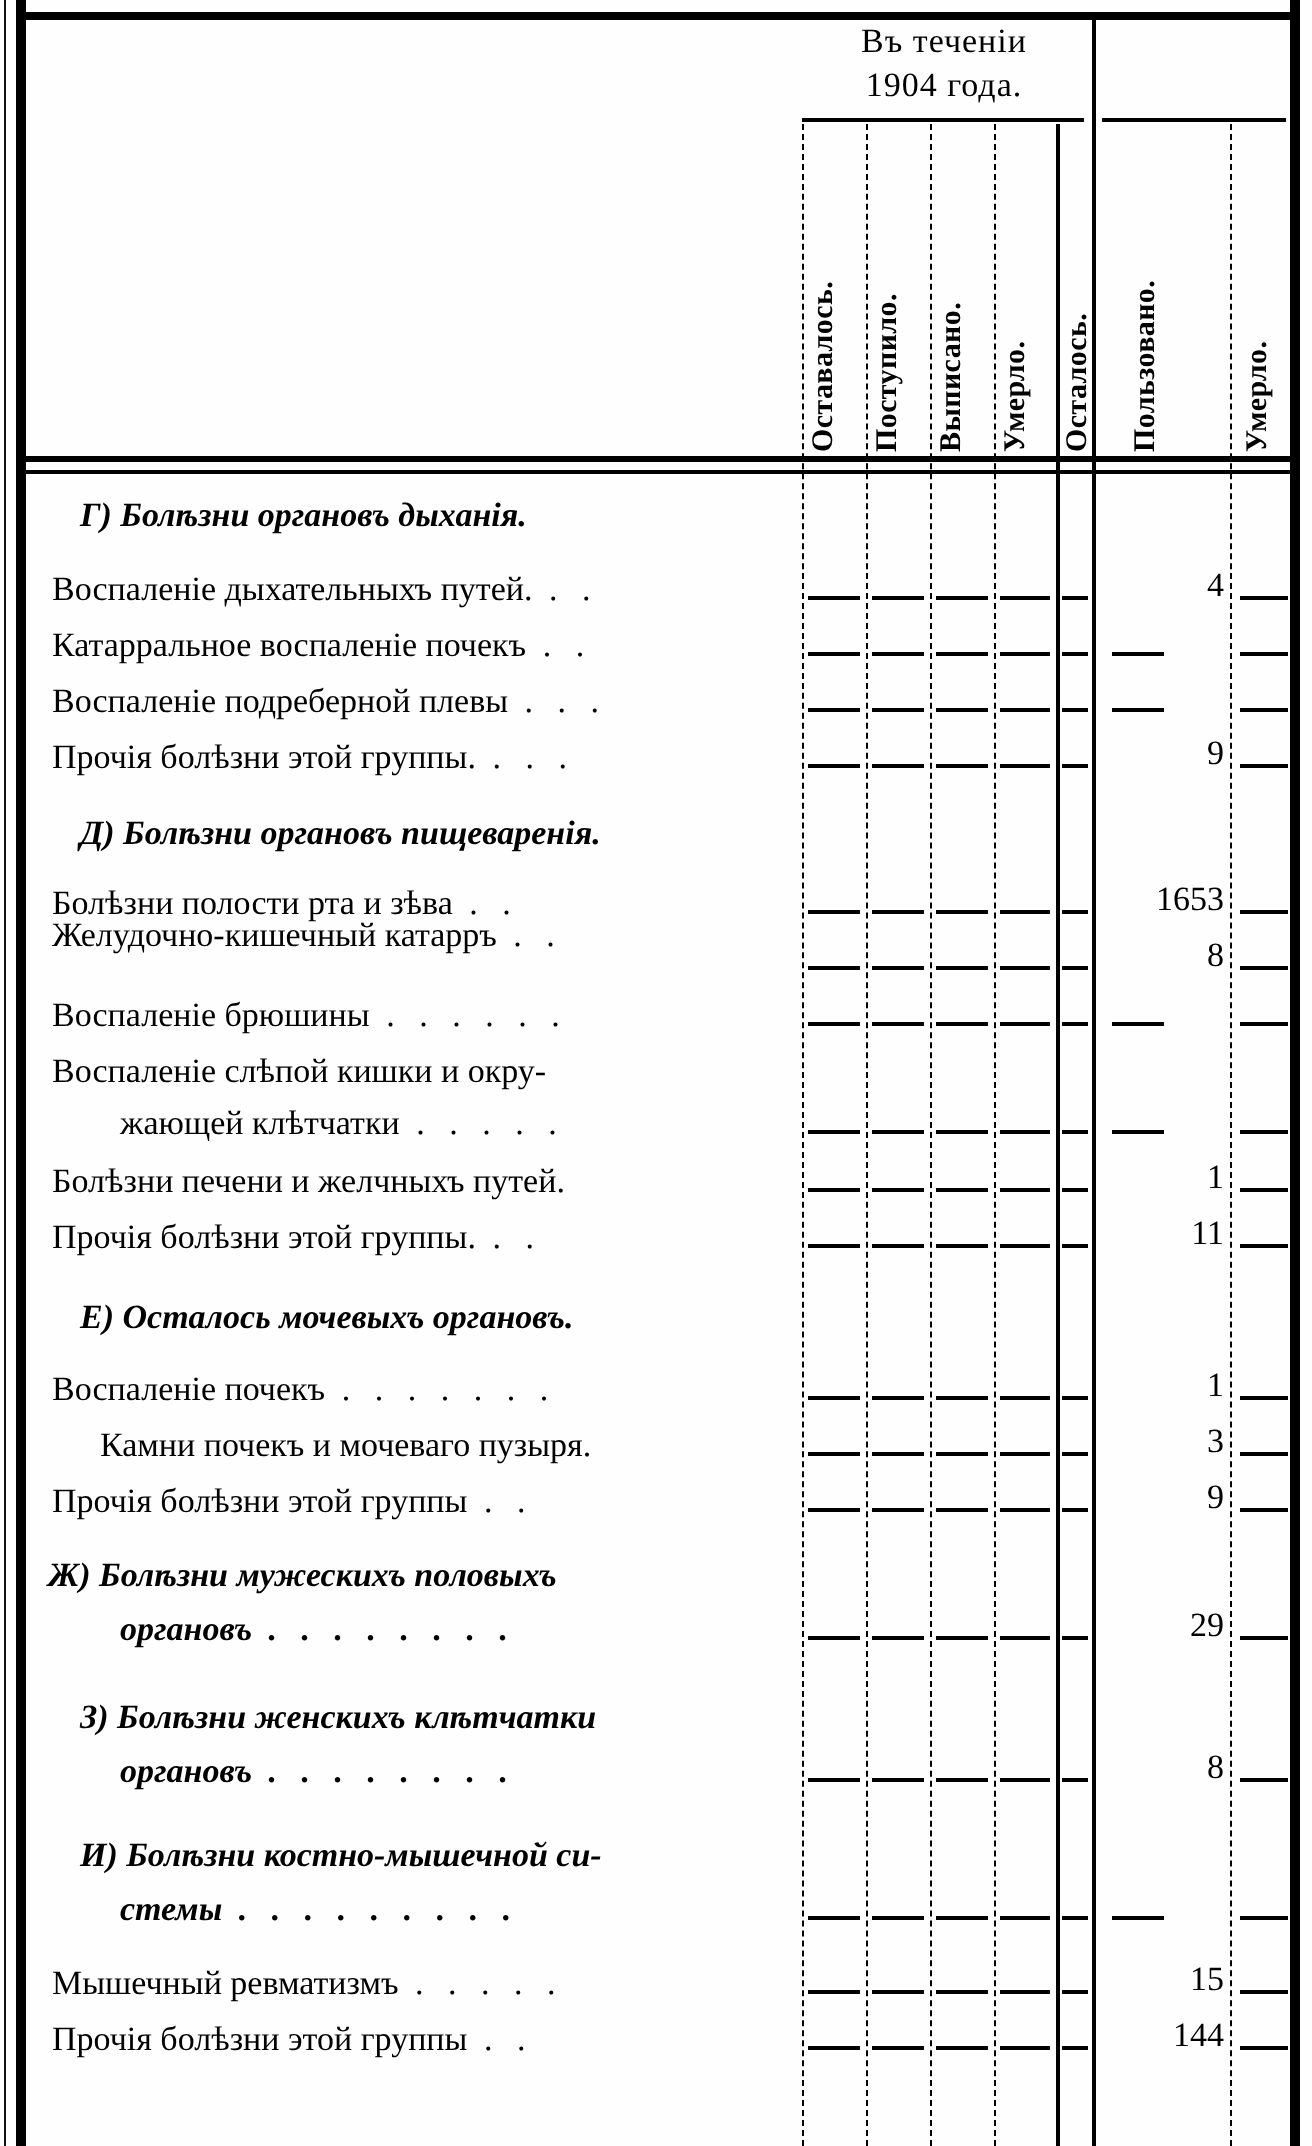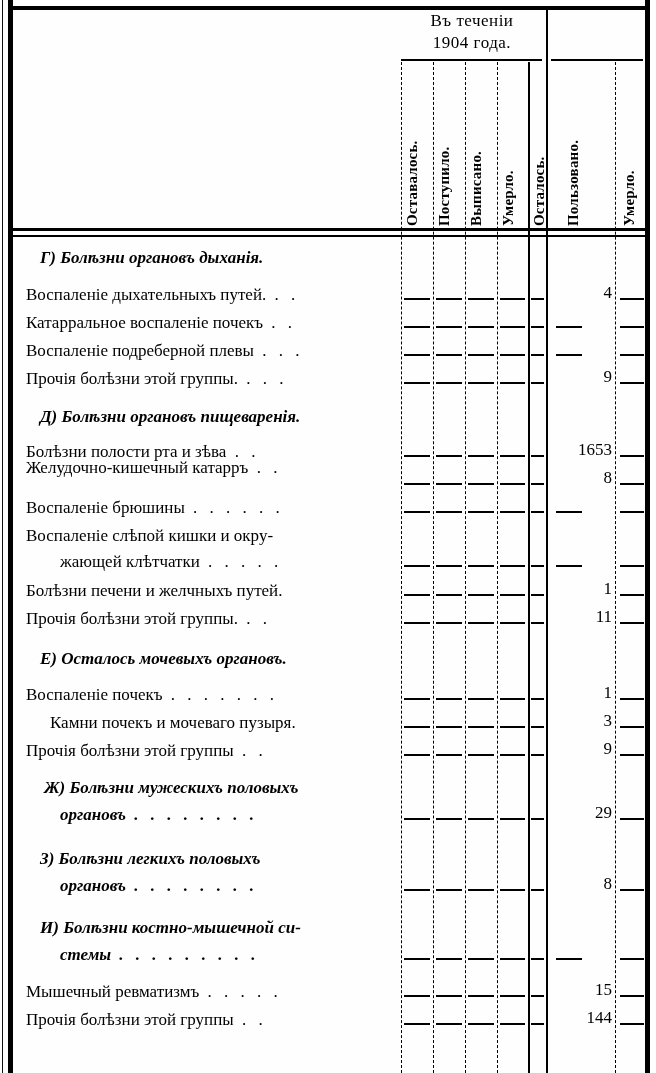--- a/index.html
+++ b/index.html
@@ -282,30 +282,30 @@
       <div class="cellval" style="left: 542px; top: 711px; width: 70px;">3</div>
       <div class="dash" style="left: 620px; top: 726px; width: 24px;"></div>
       <div class="row-label" style="left: 26px; top: 741px;"><span>Прочія болѣзни этой группы</span><span class="leaders"> .  .</span></div>
       <div class="dash" style="left: 404px; top: 754px; width: 26px;"></div>
       <div class="dash" style="left: 436px; top: 754px; width: 26px;"></div>
       <div class="dash" style="left: 468px; top: 754px; width: 26px;"></div>
       <div class="dash" style="left: 500px; top: 754px; width: 25px;"></div>
       <div class="dash" style="left: 531px; top: 754px; width: 13px;"></div>
       <div class="cellval" style="left: 542px; top: 739px; width: 70px;">9</div>
       <div class="dash" style="left: 620px; top: 754px; width: 24px;"></div>
-      <div class="row-label section" style="left: 44px; top: 778px;"><span>Ж)   Болѣзни   мужескихъ   половыхъ</span></div>
+      <div class="row-label section" style="left: 24px; top: 778px;"><span>Ж)   Болѣзни   мужескихъ   половыхъ</span></div>
       <div class="row-label section" style="left: 60px; top: 805px;"><span>органовъ</span><span class="leaders"> .  .  .  .  .  .  .  .</span></div>
       <div class="dash" style="left: 404px; top: 818px; width: 26px;"></div>
       <div class="dash" style="left: 436px; top: 818px; width: 26px;"></div>
       <div class="dash" style="left: 468px; top: 818px; width: 26px;"></div>
       <div class="dash" style="left: 500px; top: 818px; width: 25px;"></div>
       <div class="dash" style="left: 531px; top: 818px; width: 13px;"></div>
       <div class="cellval" style="left: 542px; top: 803px; width: 70px;">29</div>
       <div class="dash" style="left: 620px; top: 818px; width: 24px;"></div>
-      <div class="row-label section" style="left: 40px; top: 849px;"><span>З)   Болѣзни   легкихъ   половыхъ</span></div>
+      <div class="row-label section" style="left: 40px; top: 849px;"><span>З)   Болѣзни   женскихъ   клѣтчатки</span></div>
       <div class="row-label section" style="left: 60px; top: 876px;"><span>органовъ</span><span class="leaders"> .  .  .  .  .  .  .  .</span></div>
       <div class="dash" style="left: 404px; top: 889px; width: 26px;"></div>
       <div class="dash" style="left: 436px; top: 889px; width: 26px;"></div>
       <div class="dash" style="left: 468px; top: 889px; width: 26px;"></div>
       <div class="dash" style="left: 500px; top: 889px; width: 25px;"></div>
       <div class="dash" style="left: 531px; top: 889px; width: 13px;"></div>
       <div class="cellval" style="left: 542px; top: 874px; width: 70px;">8</div>
       <div class="dash" style="left: 620px; top: 889px; width: 24px;"></div>
       <div class="row-label section" style="left: 40px; top: 918px;"><span>И) Болѣзни костно-мышечной си-</span></div>
       <div class="row-label section" style="left: 60px; top: 945px;"><span>стемы</span><span class="leaders"> .  .  .  .  .  .  .  .  .</span></div>

